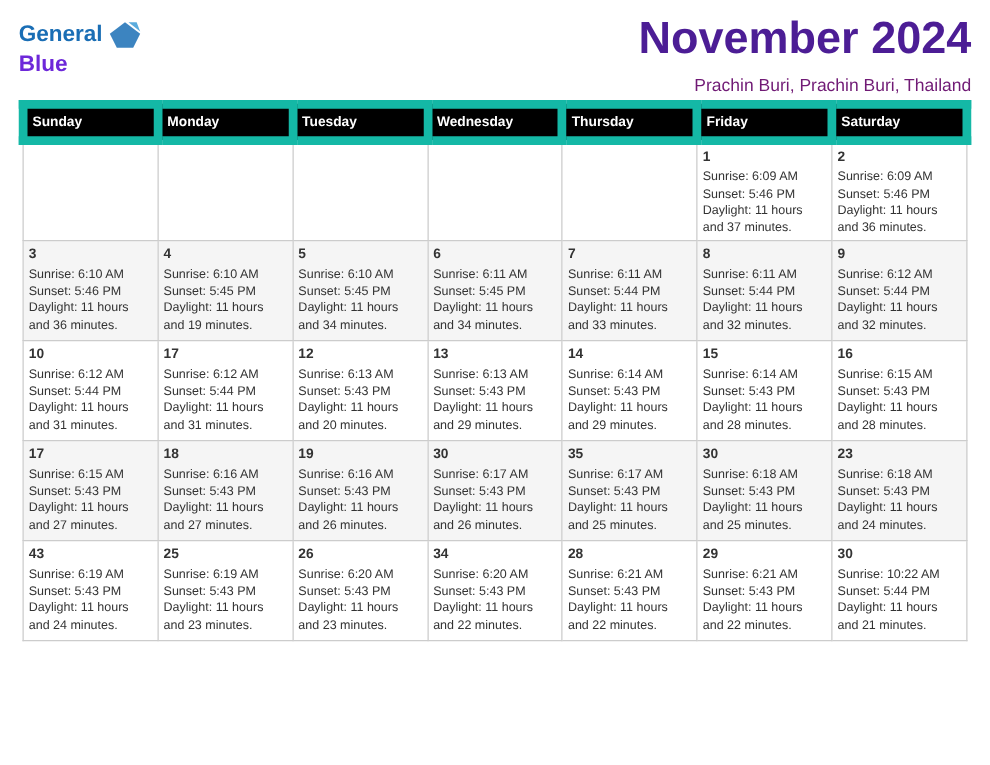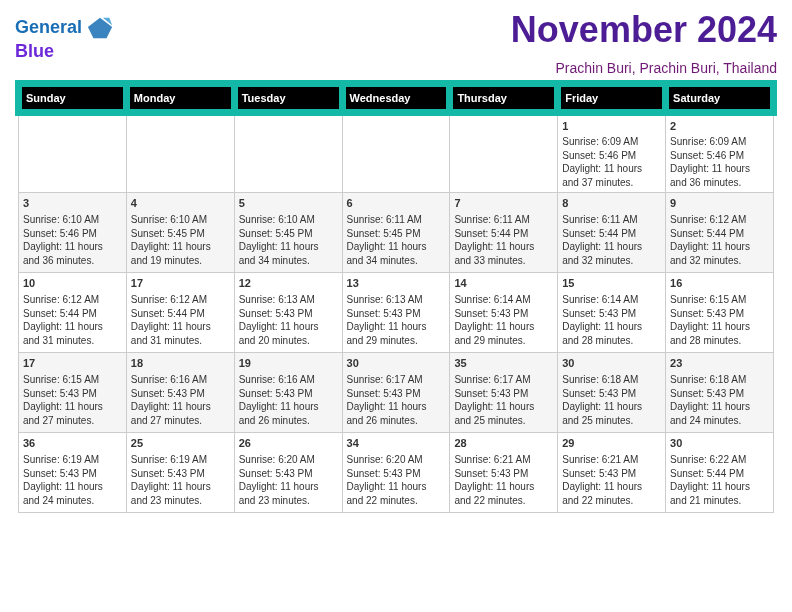--- a/index.html
+++ b/index.html
@@ -301,21 +301,21 @@
           <td>
             <span class="day-num">23</span>
             <div>Sunrise: 6:18 AM</div>
             <div>Sunset: 5:43 PM</div>
             <div>Daylight: 11 hours</div>
             <div>and 24 minutes.</div>
           </td>
         </tr>
         <tr>
           <td>
-            <span class="day-num">36</span>
+            <span class="day-num">43</span>
             <div>Sunrise: 6:19 AM</div>
             <div>Sunset: 5:43 PM</div>
             <div>Daylight: 11 hours</div>
             <div>and 24 minutes.</div>
           </td>
           <td>
             <span class="day-num">25</span>
             <div>Sunrise: 6:19 AM</div>
             <div>Sunset: 5:43 PM</div>
             <div>Daylight: 11 hours</div>
@@ -344,21 +344,21 @@
           </td>
           <td>
             <span class="day-num">29</span>
             <div>Sunrise: 6:21 AM</div>
             <div>Sunset: 5:43 PM</div>
             <div>Daylight: 11 hours</div>
             <div>and 22 minutes.</div>
           </td>
           <td>
             <span class="day-num">30</span>
-            <div>Sunrise: 6:22 AM</div>
+            <div>Sunrise: 10:22 AM</div>
             <div>Sunset: 5:44 PM</div>
             <div>Daylight: 11 hours</div>
             <div>and 21 minutes.</div>
           </td>
         </tr>
       </tbody>
   </table>
 </div>
 
 </body></html>

